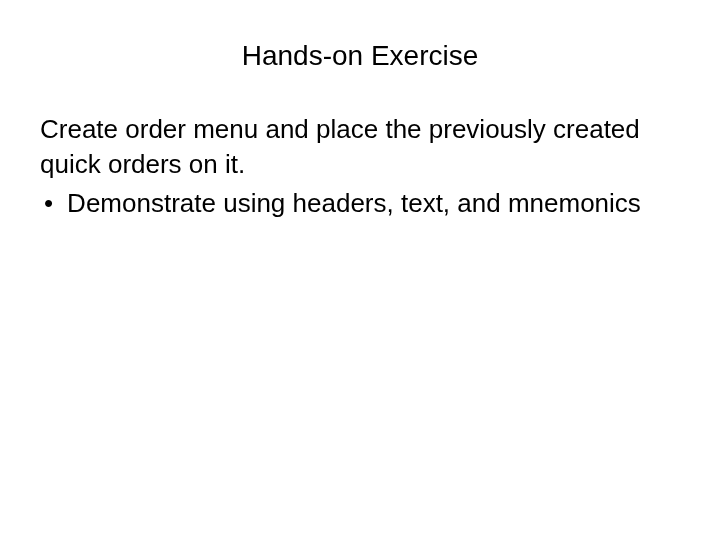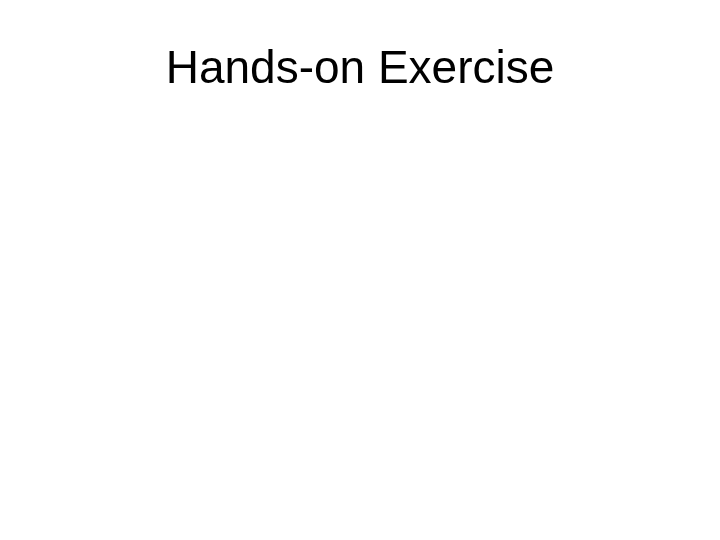--- a/index.html
+++ b/index.html
@@ -14,21 +14,21 @@
       font-family: Arial, Helvetica, sans-serif;
       color: #000000;
       overflow: hidden;
     }
     .slide {
       width: 100%;
       height: 100%;
       padding: 30px 40px;
     }
     .title {
-      font-size: 46px;
+      font-size: 28px;
       font-weight: normal;
       text-align: center;
       margin-bottom: 40px;
       margin-top: 10px;
     }
     .content {
       font-size: 26px;
       line-height: 1.35;
     }
     .intro {
@@ -45,13 +45,20 @@
     }
     .bullet-text {
       flex: 1;
     }
   </style>
 </head>
 <body>
 
 <div class="slide">
   <h1 class="title">Hands-on Exercise</h1>
+  <div class="content">
+    <p class="intro">Create order menu and place the previously created quick orders on it.</p>
+    <div class="bullet-item">
+      <span class="bullet">•</span>
+      <span class="bullet-text">Demonstrate using headers, text, and mnemonics</span>
+    </div>
+  </div>
 </div>
 
 </body></html>

